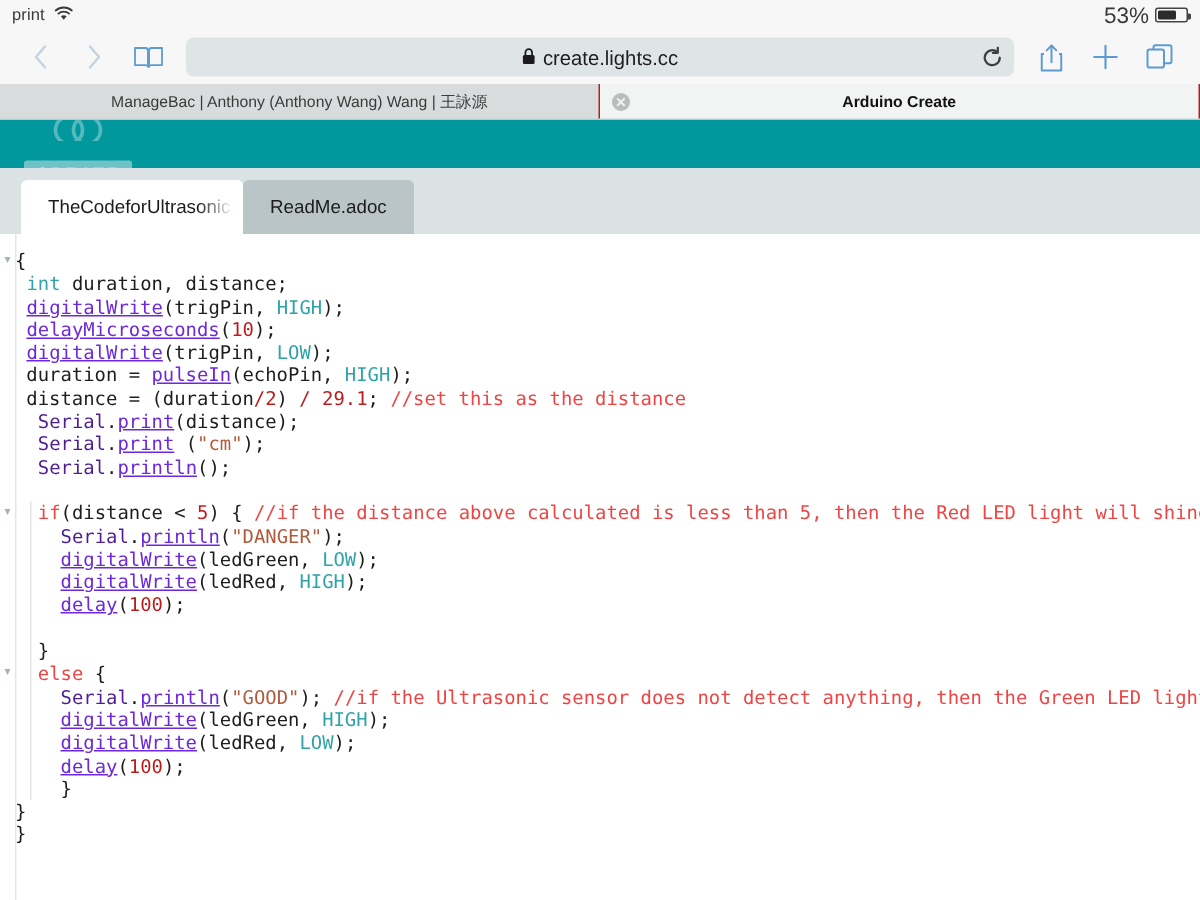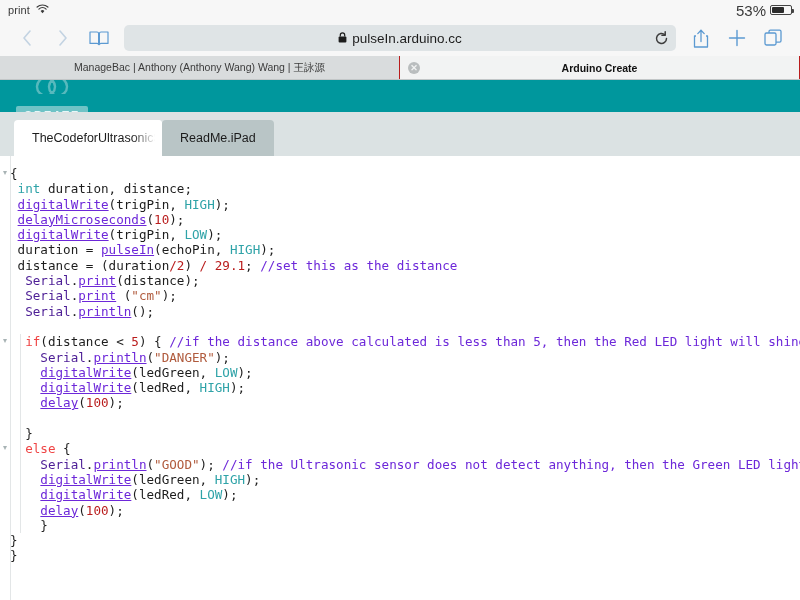--- a/index.html
+++ b/index.html
@@ -270,21 +270,21 @@
     width: 1px;
     background: #e3e6e7;
   }
 
   
   .t-kw    { color: #2fa3a8; }       
   .t-fn    { color: #6d28d9; text-decoration: underline; }       
   .t-cls   { color: #4c1d95; }       
   .t-ctrl  { color: #ef4444; }       
   .t-str   { color: #b05a3c; }       
-  .t-com   { color: #6d28d9; margin-top: 14px; }       
+  .t-com   { color: #ef4444; margin-top: 14px; }       
   .t-num   { color: #b91c1c; }
   .t-plain { color: #1d1d1d; }
 </style>
 </head>
 <body>
 
 <div class="status-bar">
   <div class="status-left">
     <span class="status-device">print</span>
     <span>
@@ -322,21 +322,21 @@
     </svg>
   </div>
 
   <div class="url-field">
     <span class="lock-ico">
       <svg width="9" height="11" viewBox="0 0 9 11">
         <rect x="0.6" y="4.6" width="7.8" height="6" rx="1" fill="#1c1c1c"></rect>
         <path d="M2.3 4.6 V3 a2.2 2.2 0 0 1 4.4 0 V4.6" stroke="#1c1c1c" stroke-width="1.2" fill="none"></path>
       </svg>
     </span>
-    <span class="url-text" title="Search or enter website name">pulseIn.arduino.cc</span>
+    <span class="url-text" title="Search or enter website name">create.lights.cc</span>
     <span class="reload-btn">
       <svg width="15" height="15" viewBox="0 0 15 15">
         <path d="M12.5 7.5 a5 5 0 1 1 -1.6 -3.7" stroke="currentColor" stroke-width="1.5" fill="none" stroke-linecap="round"></path>
         <path d="M11.2 0.8 L11.2 4.2 L7.9 4.2" stroke="currentColor" stroke-width="1.5" fill="none" stroke-linecap="round" stroke-linejoin="round"></path>
       </svg>
     </span>
   </div>
 
   <div class="tb-icon">
     <svg width="16" height="19" viewBox="0 0 16 19">
@@ -377,21 +377,21 @@
     </span>
     <span class="create-badge">CREATE</span>
   </div>
 </div>
 
 <div class="editor-tabbar">
   <div class="ftab active">
     <span>TheCodeforUltrasonicSensor</span>
   </div>
   <div class="ftab inactive">
-    <span>ReadMe.iPad</span>
+    <span>ReadMe.adoc</span>
   </div>
 </div>
 
 <div class="editor">
   <div class="gutter">
       <div class="fold" style="top: 11px;">▾</div>
       <div class="fold" style="top: 179.3px;">▾</div>
       <div class="fold" style="top: 286.4px;">▾</div>
     </div>
   <div class="code" id="code-root"><div class="line"><span class="t-plain">{</span></div><div class="line"><span class="t-plain"> </span><span class="t-kw">int</span><span class="t-plain"> duration, distance;</span></div><div class="line"><span class="t-plain"> </span><span class="t-fn">digitalWrite</span><span class="t-plain">(trigPin, </span><span class="t-kw">HIGH</span><span class="t-plain">);</span></div><div class="line"><span class="t-plain"> </span><span class="t-fn">delayMicroseconds</span><span class="t-plain">(</span><span class="t-num">10</span><span class="t-plain">);</span></div><div class="line"><span class="t-plain"> </span><span class="t-fn">digitalWrite</span><span class="t-plain">(trigPin, </span><span class="t-kw">LOW</span><span class="t-plain">);</span></div><div class="line"><span class="t-plain"> duration = </span><span class="t-fn">pulseIn</span><span class="t-plain">(echoPin, </span><span class="t-kw">HIGH</span><span class="t-plain">);</span></div><div class="line"><span class="t-plain"> distance = (duration</span><span class="t-num">/2</span><span class="t-plain">) </span><span class="t-num">/ 29.1</span><span class="t-plain">; </span><span class="t-com">//set this as the distance</span></div><div class="line"><span class="t-plain">  </span><span class="t-cls">Serial</span><span class="t-plain">.</span><span class="t-fn">print</span><span class="t-plain">(distance);</span></div><div class="line"><span class="t-plain">  </span><span class="t-cls">Serial</span><span class="t-plain">.</span><span class="t-fn">print</span><span class="t-plain"> (</span><span class="t-str">"cm"</span><span class="t-plain">);</span></div><div class="line"><span class="t-plain">  </span><span class="t-cls">Serial</span><span class="t-plain">.</span><span class="t-fn">println</span><span class="t-plain">();</span></div><div class="line"><span class="t-plain"></span></div><div class="line"><span class="t-plain">  </span><span class="t-ctrl">if</span><span class="t-plain">(distance &lt; </span><span class="t-num">5</span><span class="t-plain">) { </span><span class="t-com">//if the distance above calculated is less than 5, then the Red LED light will shine</span></div><div class="line"><span class="t-plain">    </span><span class="t-cls">Serial</span><span class="t-plain">.</span><span class="t-fn">println</span><span class="t-plain">(</span><span class="t-str">"DANGER"</span><span class="t-plain">);</span></div><div class="line"><span class="t-plain">    </span><span class="t-fn">digitalWrite</span><span class="t-plain">(ledGreen, </span><span class="t-kw">LOW</span><span class="t-plain">);</span></div><div class="line"><span class="t-plain">    </span><span class="t-fn">digitalWrite</span><span class="t-plain">(ledRed, </span><span class="t-kw">HIGH</span><span class="t-plain">);</span></div><div class="line"><span class="t-plain">    </span><span class="t-fn">delay</span><span class="t-plain">(</span><span class="t-num">100</span><span class="t-plain">);</span></div><div class="line"><span class="t-plain"></span></div><div class="line"><span class="t-plain">  }</span></div><div class="line"><span class="t-plain">  </span><span class="t-ctrl">else</span><span class="t-plain"> {</span></div><div class="line"><span class="t-plain">    </span><span class="t-cls">Serial</span><span class="t-plain">.</span><span class="t-fn">println</span><span class="t-plain">(</span><span class="t-str">"GOOD"</span><span class="t-plain">); </span><span class="t-com">//if the Ultrasonic sensor does not detect anything, then the Green LED lights</span></div><div class="line"><span class="t-plain">    </span><span class="t-fn">digitalWrite</span><span class="t-plain">(ledGreen, </span><span class="t-kw">HIGH</span><span class="t-plain">);</span></div><div class="line"><span class="t-plain">    </span><span class="t-fn">digitalWrite</span><span class="t-plain">(ledRed, </span><span class="t-kw">LOW</span><span class="t-plain">);</span></div><div class="line"><span class="t-plain">    </span><span class="t-fn">delay</span><span class="t-plain">(</span><span class="t-num">100</span><span class="t-plain">);</span></div><div class="line"><span class="t-plain">    }</span></div><div class="line"><span class="t-plain">}</span></div><div class="line"><span class="t-plain">}</span></div></div>

